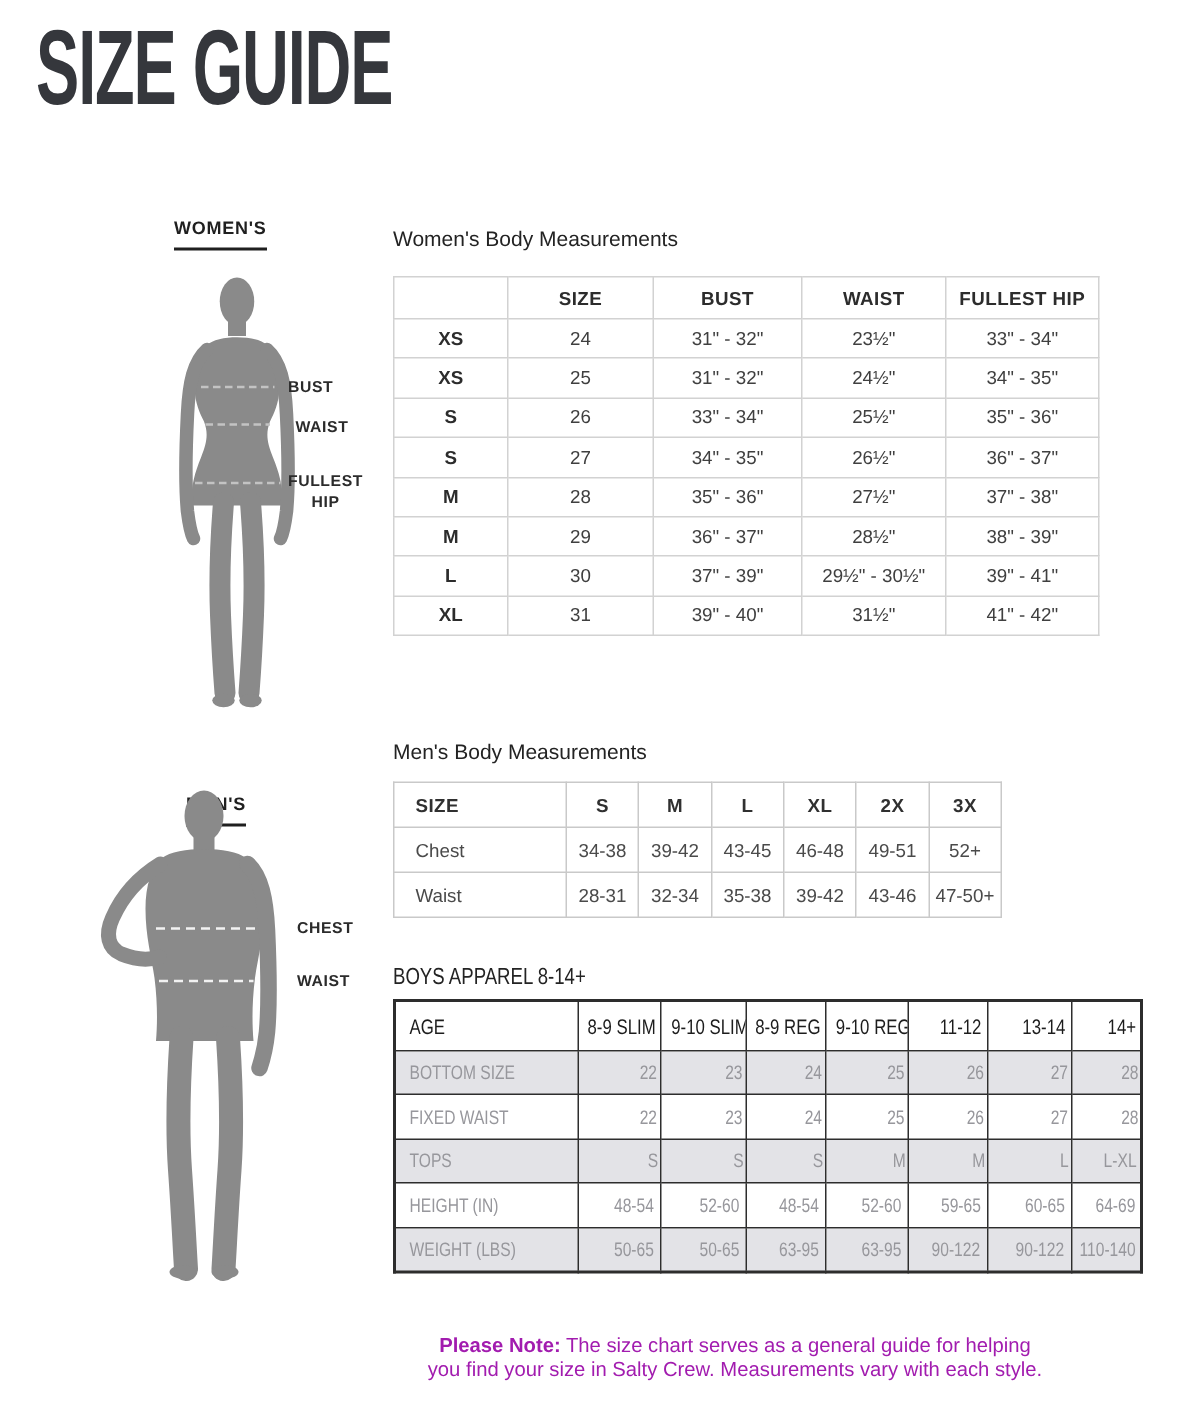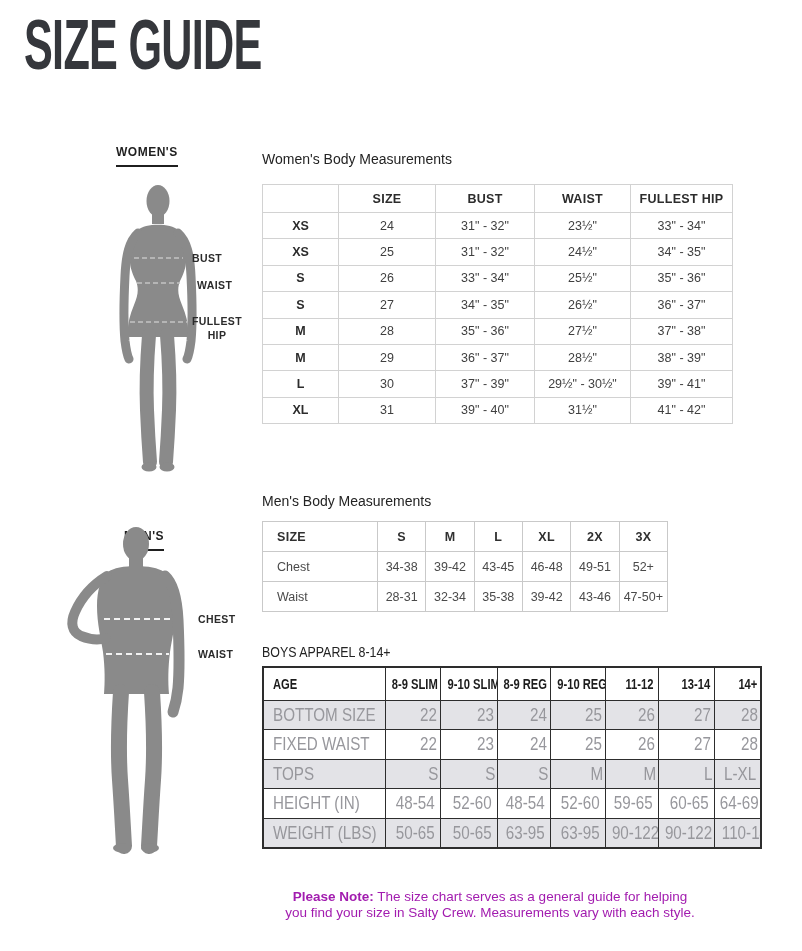--- a/index.html
+++ b/index.html
@@ -54,22 +54,22 @@
 
   #mens-table { position:absolute; left:262px; top:521px; width:406px; font-size:12.5px; color:#4a4a4a; }
   #mens-table th, #mens-table td { border:1px solid #c9c9c9; height:30px; }
   #mens-table th { font-weight:bold; color:#303030; letter-spacing:0.3px; }
   #mens-table th:first-child, #mens-table td:first-child { text-align:left; padding-left:14px; }
   #mens-table th:nth-child(1){ width:115px; }
 
   
   #boys-table { position:absolute; left:262px; top:666px; width:500px; border:2px solid #2d2d2d; color:#97979c; }
   #boys-table th, #boys-table td { border:1px solid #2d2d2d; text-align:right; overflow:hidden; white-space:nowrap; }
-  #boys-table th { height:33px; color:#1c1c1c; font-size:14px; font-weight:bold; }
-  #boys-table td { height:29.5px; font-size:19px; }
+  #boys-table th { height:33px; color:#1c1c1c; font-size:14px; font-weight:normal; }
+  #boys-table td { height:29.5px; font-size:13px; }
   #boys-table th:first-child, #boys-table td:first-child { text-align:left; padding-left:9px; }
   #boys-table tbody tr:nth-child(odd) { background:#e3e3e7; }
   #boys-table th:nth-child(1){ width:122px; }
   #boys-table th:nth-child(2){ width:55px; }
   #boys-table th:nth-child(3){ width:57px; }
   #boys-table th:nth-child(4){ width:53px; }
   #boys-table th:nth-child(5){ width:55px; }
   #boys-table th:nth-child(6){ width:53px; }
   #boys-table th:nth-child(7){ width:56px; }
   #boys-table .cellw { display:inline-block; transform:scaleX(0.8); transform-origin:center center; }

